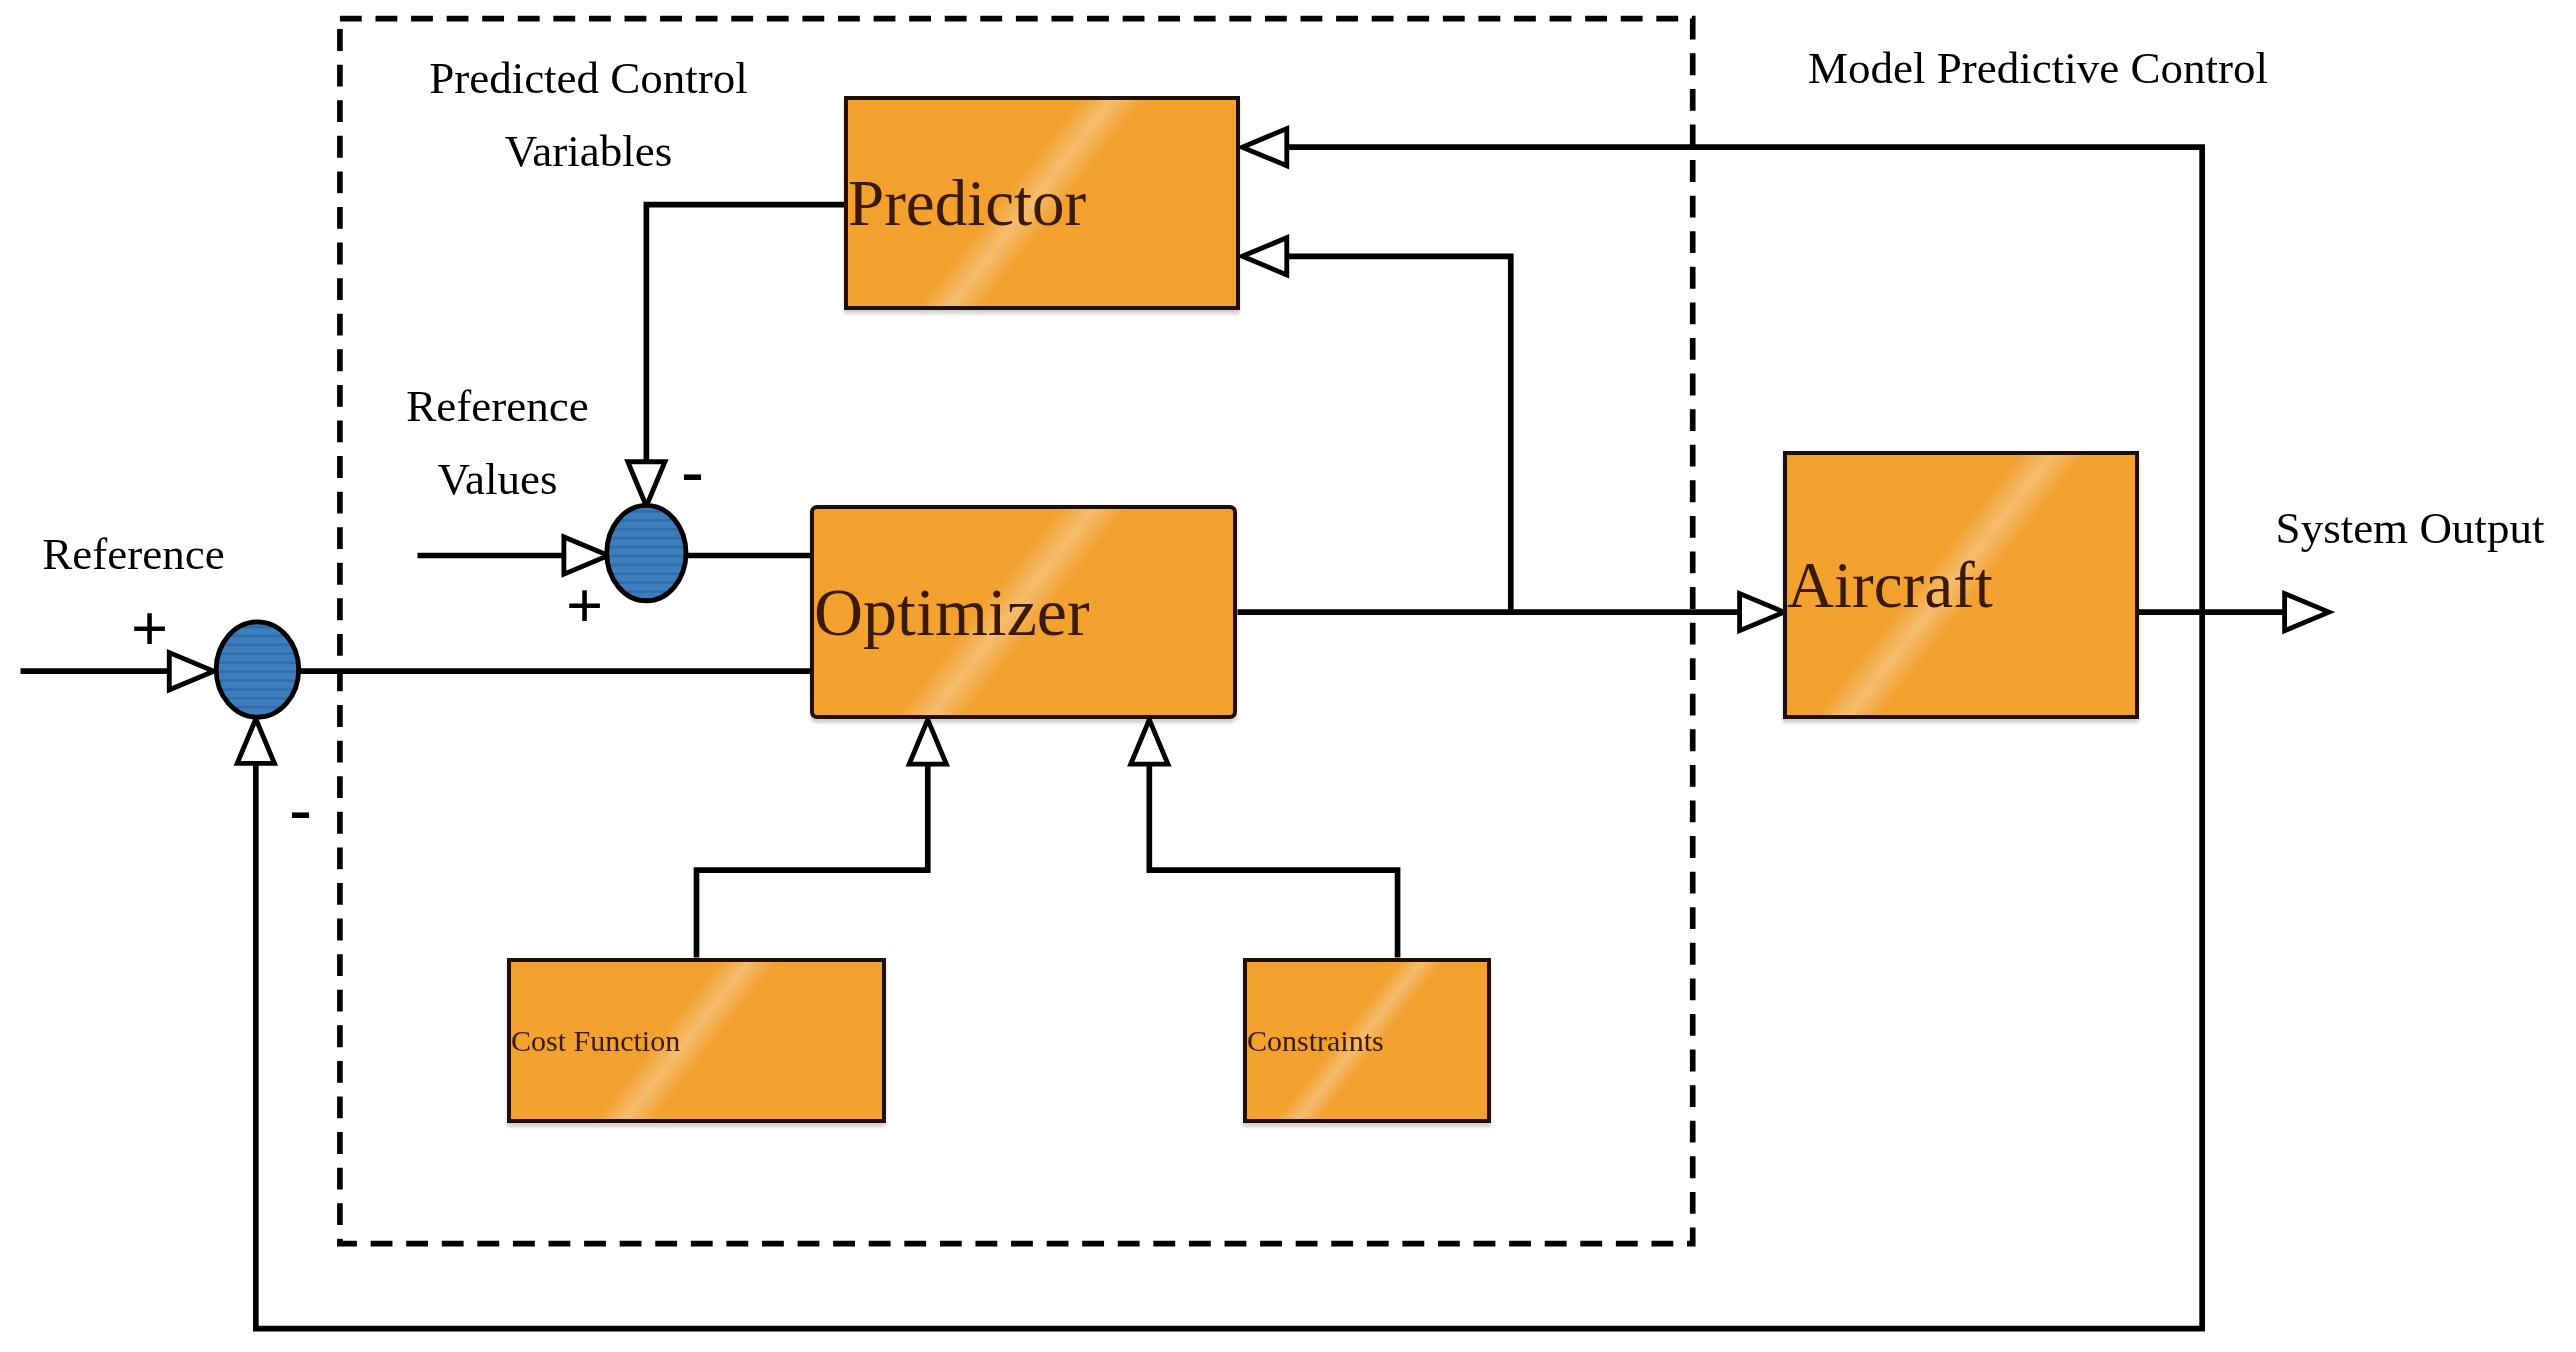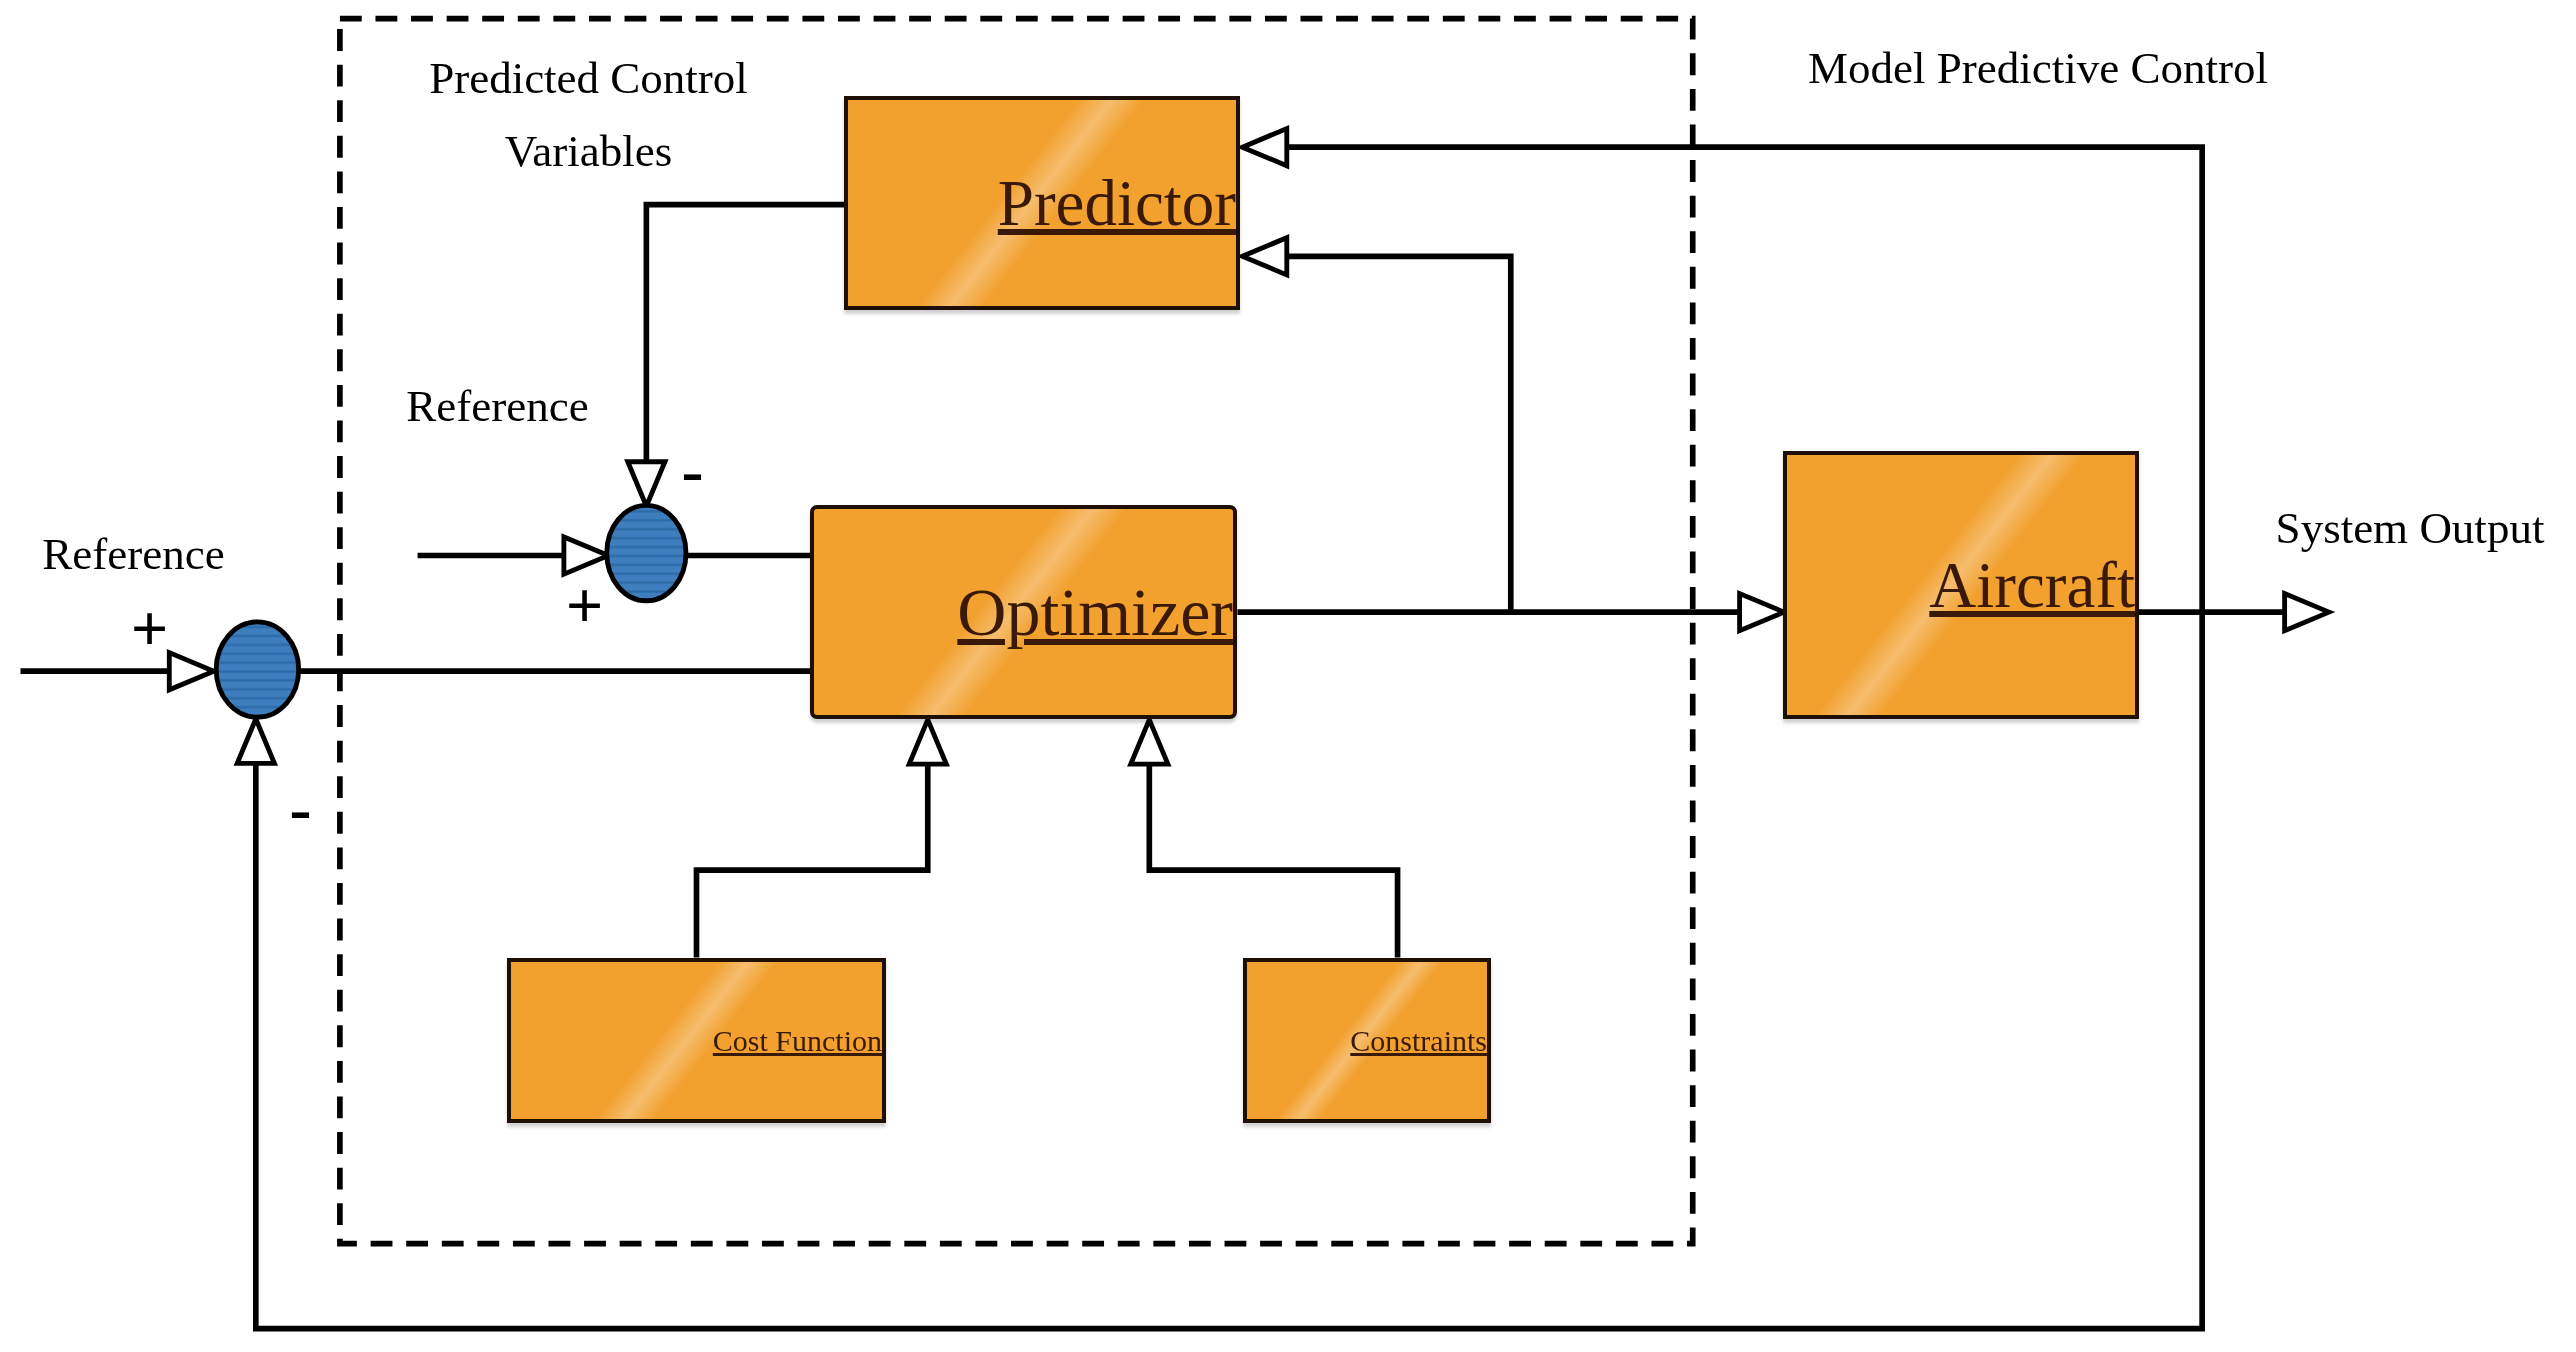--- a/index.html
+++ b/index.html
@@ -21,22 +21,22 @@
   .dashed-box{stroke:var(--line-color);stroke-width:7;fill:none;stroke-dasharray:27 17;}
   .arrow{fill:#ffffff;stroke:var(--line-color);stroke-width:6;stroke-linejoin:miter;}
   .sum{stroke:var(--line-color);stroke-width:6;}
   .sum-base{fill:var(--sum-fill);}
   .sum-line{fill:var(--sum-stripe);}
   .block{
     position:absolute;box-sizing:border-box;
     border:4.9px solid var(--block-border);
     background-color:var(--block-fill);
     background-image:linear-gradient(128deg,rgba(255,255,255,0) 42%,rgba(255,255,255,0.30) 48%,rgba(255,255,255,0) 54%);
-    display:flex;align-items:center;justify-content:flex-end;
-    color:var(--block-text);box-shadow:0 4px 3.2px rgba(0,0,0,0.18);text-decoration:underline;
+    display:flex;align-items:center;justify-content:flex-start;
+    color:var(--block-text);box-shadow:0 4px 3.2px rgba(0,0,0,0.18);
   }
   .block .blabel{white-space:nowrap;}
   .fs-xl{font-size:65px;}
   .fs-l{font-size:68px;}
   .fs-m{font-size:30px;}
   .tag{position:absolute;font-size:45px;line-height:73px;text-align:center;}
   .sign{
     position:absolute;width:57px;height:73px;display:flex;align-items:center;justify-content:center;
     font-size:66px;font-weight:bold;color:var(--label-color);
   }
@@ -114,20 +114,21 @@
 
   <div class="tag" style="left:1747px;top:32px;width:582px;">Model Predictive Control</div>
 
   <div class="tag" style="left:368px;top:42px;width:441px;">
     <div>Predicted Control</div>
     <div>Variables</div>
   </div>
 
   <div class="tag" style="left:364px;top:370px;width:267px;">
     <div>Reference</div>
+    <div>Values</div>
   </div>
 
   <div class="tag" style="left:12px;top:518px;width:243px;">Reference</div>
 
   <div class="tag" style="left:2240px;top:492px;width:340px;">System Output</div>
 
   <div class="sign" style="left:556px;top:569px;">+</div>
   <div class="sign" style="left:664px;top:434px;">-</div>
   <div class="sign" style="left:121px;top:592px;">+</div>
   <div class="sign" style="left:272px;top:772px;">-</div>

